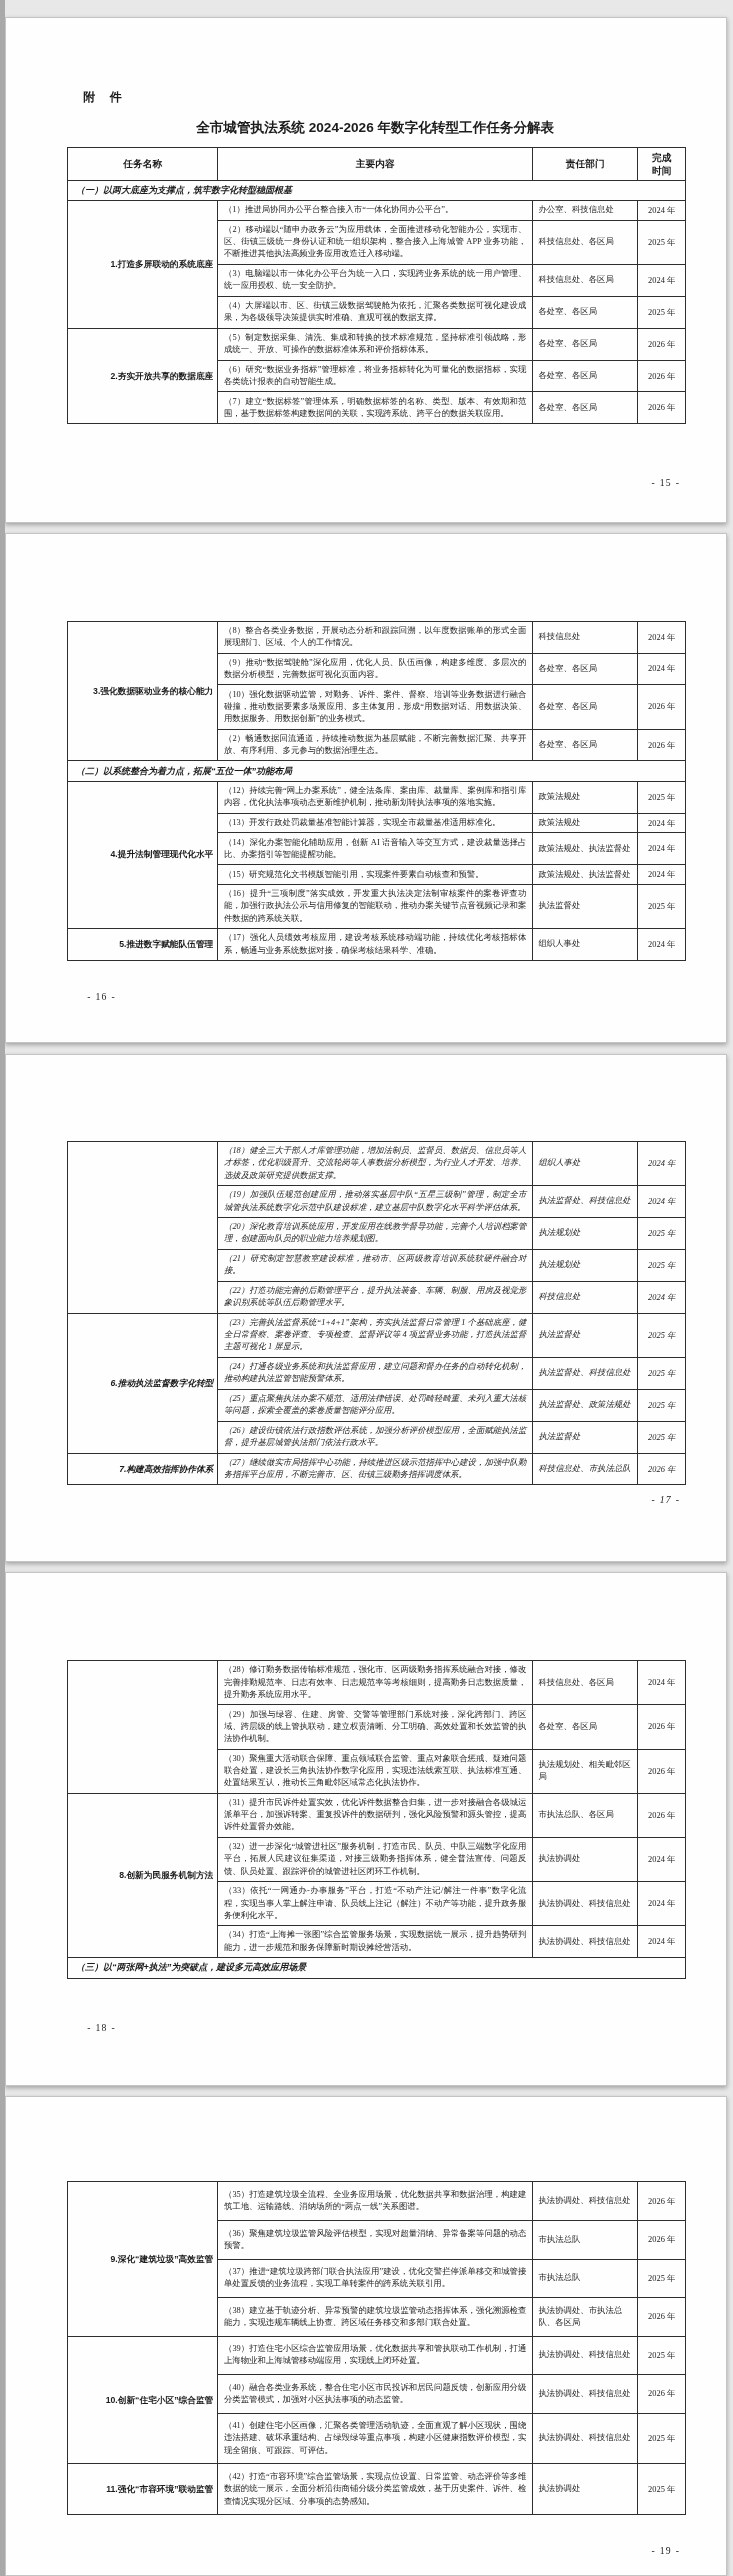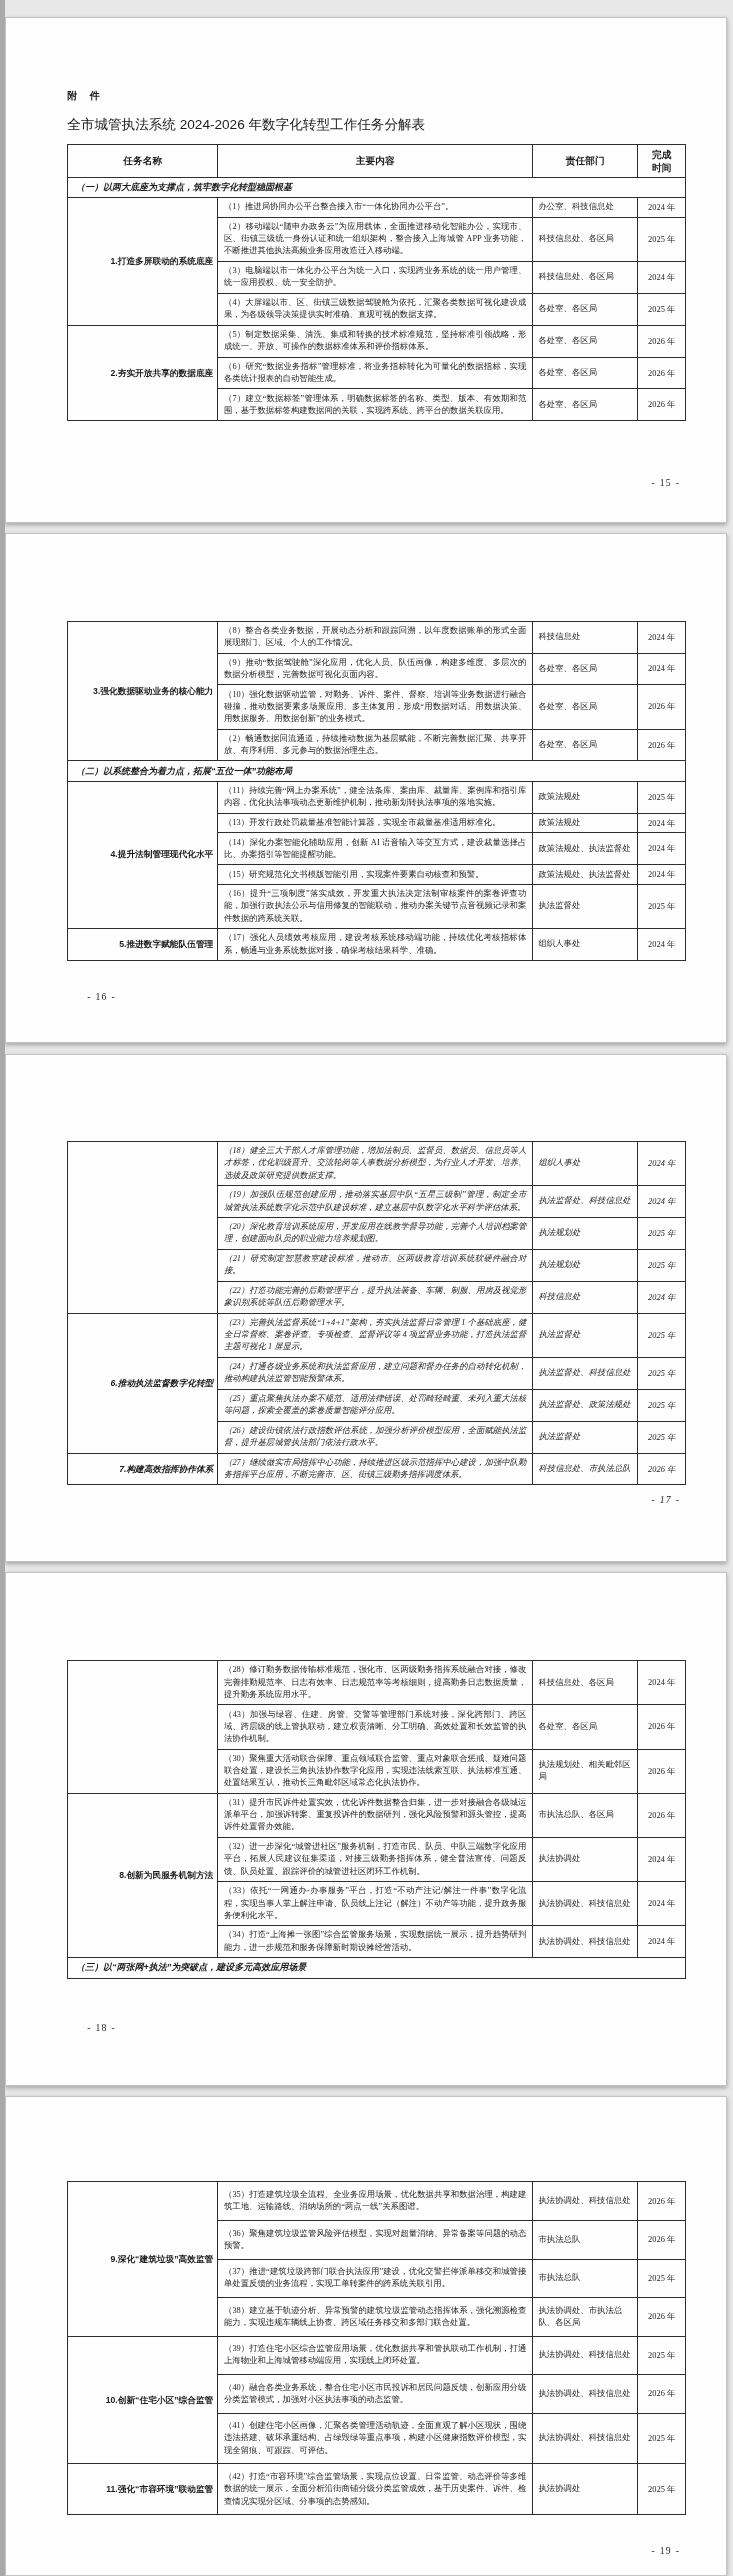--- a/index.html
+++ b/index.html
@@ -4,23 +4,23 @@
 <style>
   html,body{margin:0;padding:0;background:#e8e8e8;}
   body{width:734px;font-family:"Liberation Serif","DejaVu Serif",serif;color:#1c1c1c;}
   #left-strip{position:absolute;left:0;top:0;width:4.5px;height:2576px;background:#a9a9a9;z-index:3;}
   #doc-root{position:relative;padding:17px 0 0 5.2px;}
   .page{position:relative;width:722px;background:#fefefe;margin:0 0 10.3px 0;
         border:0.6px solid #c4c4c4;box-shadow:0 1.9px 4.5px rgba(0,0,0,.30);
         overflow:hidden;box-sizing:border-box;}
   .page-inner{padding-left:61px;padding-right:43px;}
   .attach{font-family:Liberation Serif, serif;font-weight:bold;
-          font-size:10px;letter-spacing:1.3px;}
-  .doc-title{font-family:"Liberation Sans","DejaVu Sans",sans-serif;font-weight:normal;
-             font-size:13.6px;margin-top:13px;}
+          font-size:12px;letter-spacing:1.3px;margin-left:16px;}
+  .doc-title{font-family:"Liberation Sans","DejaVu Sans",sans-serif;font-weight:bold;
+             font-size:13.6px;text-align:center;margin-top:13px;}
   table.task-table{border-collapse:collapse;width:619px;table-layout:fixed;
                    margin-top:10.3px;border:1.3px solid #2e2e2e;}
   .task-table th,.task-table td{border:0.6px solid #2e2e2e;vertical-align:middle;
                                 word-break:break-all;}
   .task-table th{font-family:"Liberation Sans","DejaVu Sans",sans-serif;
                  font-size:9.7px;font-weight:bold;text-align:center;
                  padding:2.6px 1.3px;line-height:1.35;border-bottom-width:1.3px;}
   .th-time{white-space:pre-line;}
   tr.block-start td,tr.block-start th{border-top-width:1.3px;}
   .section-row td{font-size:9px;font-weight:bold;font-style:italic;
@@ -134,21 +134,21 @@
             <tr>
               <td class="content-cell">（2）畅通数据回流通道，持续推动数据为基层赋能，不断完善数据汇聚、共享开放、有序利用、多元参与的数据治理生态。</td>
               <td class="dept-cell">各处室、各区局</td>
               <td class="time-cell">2026 年</td>
             </tr>
             <tr class="section-row block-start">
               <td colspan="4">（二）以系统整合为着力点，拓展“五位一体”功能布局</td>
             </tr>
             <tr class="block-start">
               <td class="task-cell" rowspan="5">4.提升法制管理现代化水平</td>
-              <td class="content-cell">（11）持续完善“网上办案系统”，健全法条库、案由库、裁量库、案例库和指引库内容，优化执法事项动态更新维护机制，推动新划转执法事项的落地实施。</td>
+              <td class="content-cell">（12）持续完善“网上办案系统”，健全法条库、案由库、裁量库、案例库和指引库内容，优化执法事项动态更新维护机制，推动新划转执法事项的落地实施。</td>
               <td class="dept-cell">政策法规处</td>
               <td class="time-cell">2025 年</td>
             </tr>
             <tr>
               <td class="content-cell">（13）开发行政处罚裁量基准智能计算器，实现全市裁量基准适用标准化。</td>
               <td class="dept-cell">政策法规处</td>
               <td class="time-cell">2024 年</td>
             </tr>
             <tr>
               <td class="content-cell">（14）深化办案智能化辅助应用，创新 AI 语音输入等交互方式，建设裁量选择占比、办案指引等智能提醒功能。</td>
@@ -254,21 +254,21 @@
             <col style="width: 48px;">
           </colgroup>
           <tbody>
             <tr class="block-start">
               <td class="task-cell" rowspan="3"></td>
               <td class="content-cell">（28）修订勤务数据传输标准规范，强化市、区两级勤务指挥系统融合对接，修改完善排勤规范率、日志有效率、日志规范率等考核细则，提高勤务日志数据质量，提升勤务系统应用水平。</td>
               <td class="dept-cell">科技信息处、各区局</td>
               <td class="time-cell">2024 年</td>
             </tr>
             <tr>
-              <td class="content-cell">（43）加强与绿容、住建、房管、交警等管理部门系统对接，深化跨部门、跨区域、跨层级的线上管执联动，建立权责清晰、分工明确、高效处置和长效监管的执法协作机制。</td>
+              <td class="content-cell">（29）加强与绿容、住建、房管、交警等管理部门系统对接，深化跨部门、跨区域、跨层级的线上管执联动，建立权责清晰、分工明确、高效处置和长效监管的执法协作机制。</td>
               <td class="dept-cell">各处室、各区局</td>
               <td class="time-cell">2026 年</td>
             </tr>
             <tr>
               <td class="content-cell">（30）聚焦重大活动联合保障、重点领域联合监管、重点对象联合惩戒、疑难问题联合处置，建设长三角执法协作数字化应用，实现违法线索互联、执法标准互通、处置结果互认，推动长三角毗邻区域常态化执法协作。</td>
               <td class="dept-cell">执法规划处、相关毗邻区局</td>
               <td class="time-cell">2026 年</td>
             </tr>
             <tr class="block-start">
               <td class="task-cell" rowspan="4">8.创新为民服务机制方法</td>

